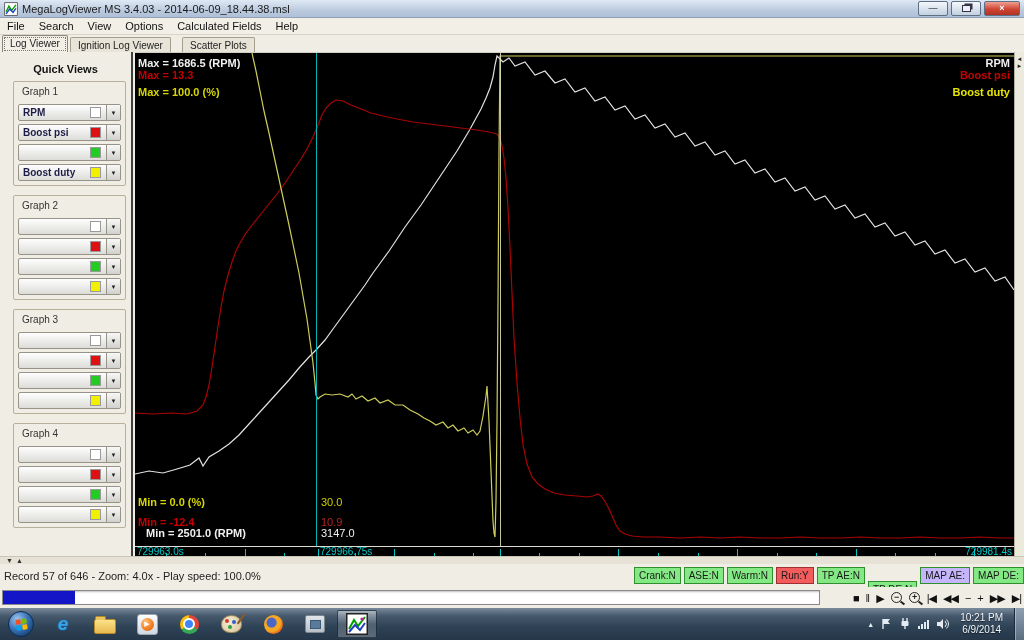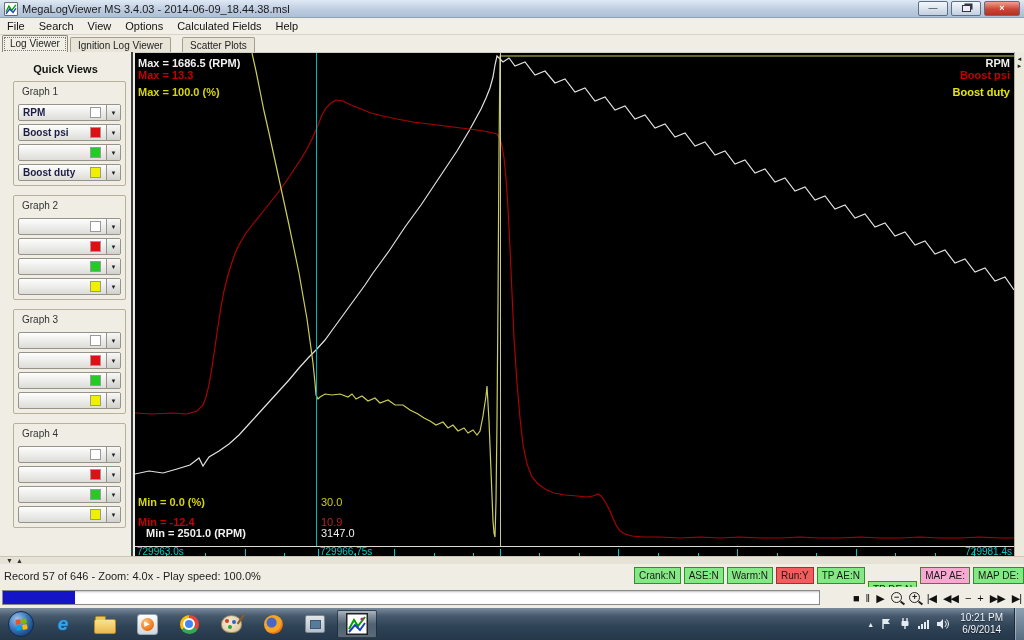--- a/index.html
+++ b/index.html
@@ -278,21 +278,21 @@
   <div id="splitter"><span>▼▲</span></div>
 
   <div id="statusrow">
     <span class="rec">Record 57 of 646 - Zoom: 4.0x - Play speed: 100.0%</span>
     <span class="chip-ind" style="background: rgb(132, 232, 132); border-color: rgb(47, 143, 47);">Crank:N</span>
     <span class="chip-ind" style="background: rgb(132, 232, 132); border-color: rgb(47, 143, 47);">ASE:N</span>
     <span class="chip-ind" style="background: rgb(132, 232, 132); border-color: rgb(47, 143, 47);">Warm:N</span>
     <span class="chip-ind" style="background: rgb(242, 92, 92); border-color: rgb(160, 48, 48);">Run:Y</span>
     <span class="chip-ind" style="background: rgb(132, 232, 132); border-color: rgb(47, 143, 47);">TP AE:N</span>
     <span class="chip-ind" style="background: rgb(132, 232, 132); border-color: rgb(47, 143, 47); margin-top: 28px;">TP DE:N</span>
-    <span class="chip-ind" style="background: #f9a8d4; border-color: rgb(47, 143, 47);">MAP AE:</span>
+    <span class="chip-ind" style="background: #c4b5fd; border-color: rgb(47, 143, 47);">MAP AE:</span>
     <span class="chip-ind" style="background: rgb(132, 232, 132); border-color: rgb(47, 143, 47);">MAP DE:</span>
   </div>
 
   <div id="progressrow">
     <div id="ptrack">
       <div id="pfill" style="width: 8.8%; background: rgb(21, 21, 200);"></div>
     </div>
     <div id="player">
       <span class="pbtn">■</span>
       <span class="pbtn">‖</span>

